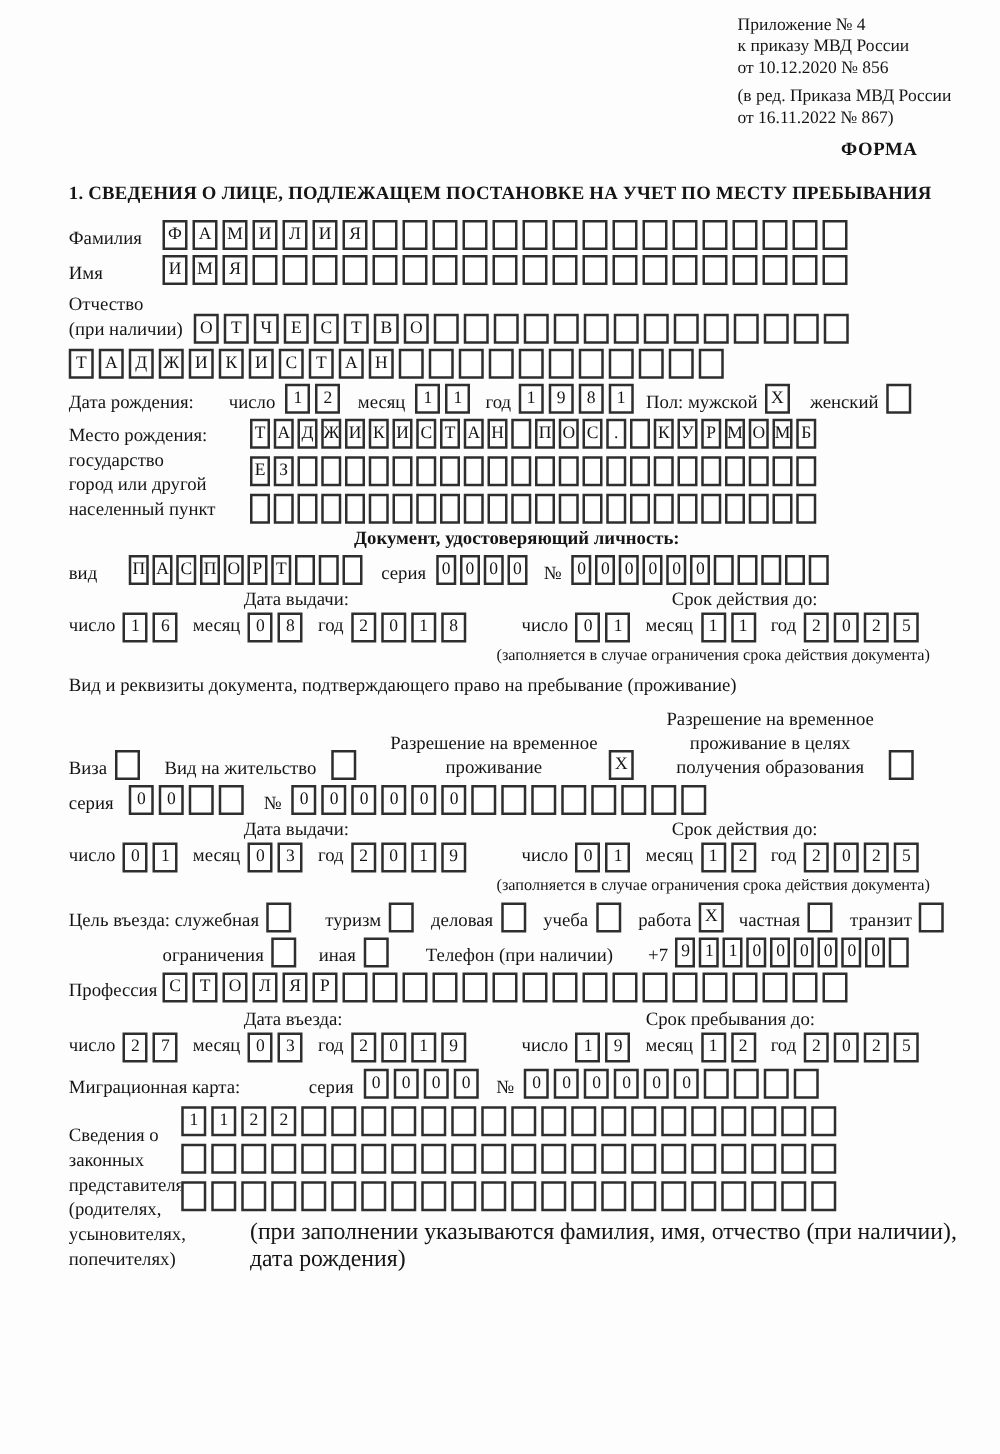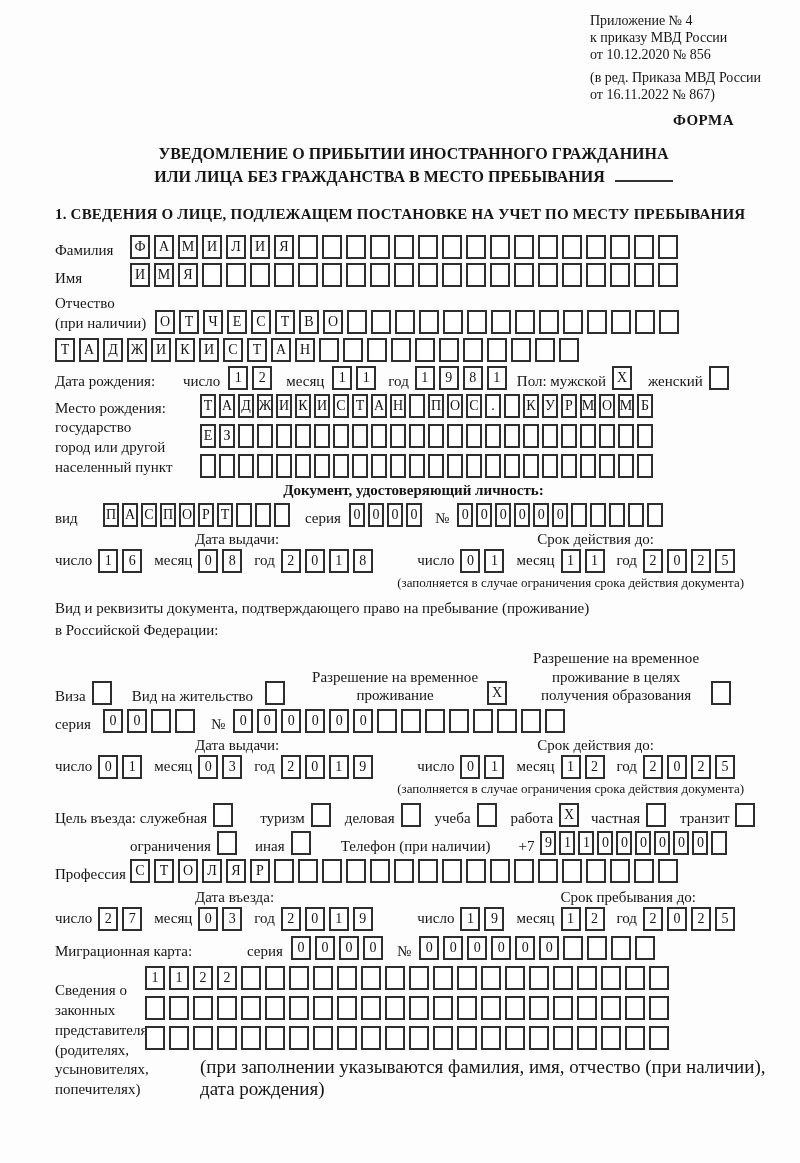--- a/index.html
+++ b/index.html
@@ -67,26 +67,20 @@
     <div>Приложение № 4</div>
     <div>к приказу МВД России</div>
     <div>от 10.12.2020 № 856</div>
     <div class="rev">
       <div>(в ред. Приказа МВД России</div>
       <div>от 16.11.2022 № 867)</div>
     </div>
   </div>
   <div class="forma">ФОРМА</div>
 
-  <div class="title">
-    <div>УВЕДОМЛЕНИЕ О ПРИБЫТИИ ИНОСТРАННОГО ГРАЖДАНИНА</div>
-    <div>
-      <span>ИЛИ ЛИЦА БЕЗ ГРАЖДАНСТВА В МЕСТО ПРЕБЫВАНИЯ</span><span class="u"></span>
-    </div>
-  </div>
 
   <div class="sec">1. СВЕДЕНИЯ О ЛИЦЕ, ПОДЛЕЖАЩЕМ ПОСТАНОВКЕ НА УЧЕТ ПО МЕСТУ ПРЕБЫВАНИЯ</div>
 
   <div class="row">
     <div class="lbl w75">Фамилия</div>
     <div class="cells">
         <span class="cell">Ф</span>
         <span class="cell">А</span>
         <span class="cell">М</span>
         <span class="cell">И</span>
@@ -399,21 +393,20 @@
           <span class="cell">5</span>
         </div>
     </div>
   </div>
   <div class="footnote">
     <span>(заполняется в случае ограничения срока действия документа)</span>
   </div>
 
   <div class="intro">
     <div>Вид и реквизиты документа, подтверждающего право на пребывание (проживание)</div>
-    <div>в Российской Федерации:</div>
   </div>
 
   <div class="row">
     <div class="t">Виза</div>
     <div class="cells bx">
         <span class="cell"></span>
       </div>
     <div class="t" style="margin-left:16px">Вид на жительство</div>
     <div class="cells bx" style="margin-left:12px">
         <span class="cell"></span>
@@ -590,21 +583,21 @@
         <span class="cell"></span>
         <span class="cell"></span>
         <span class="cell"></span>
         <span class="cell"></span>
         <span class="cell"></span>
       </div>
   </div>
 
   <div class="date-heads">
     <span style="margin-left:140px">Дата въезда:</span>
-    <span class="h2" style="margin-right:76px">Срок пребывания до:</span>
+    <span class="h2" style="margin-right:120px">Срок пребывания до:</span>
   </div>
   <div class="daterow" style="margin-bottom:5px">
     <div class="dgrp">
       <div class="t">число</div>
       <div class="cells">
           <span class="cell">2</span>
           <span class="cell">7</span>
         </div>
       <div class="t">месяц</div>
       <div class="cells">

